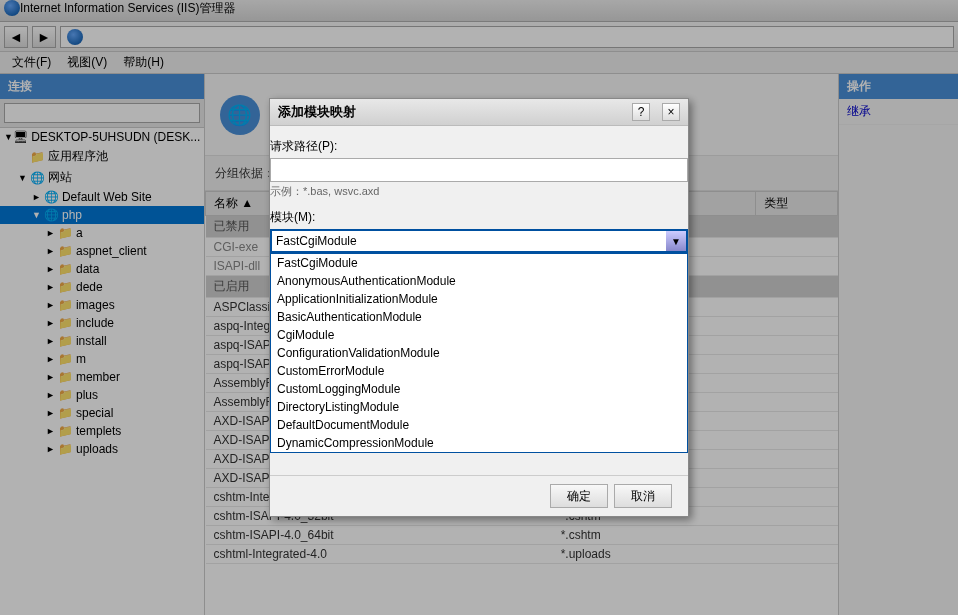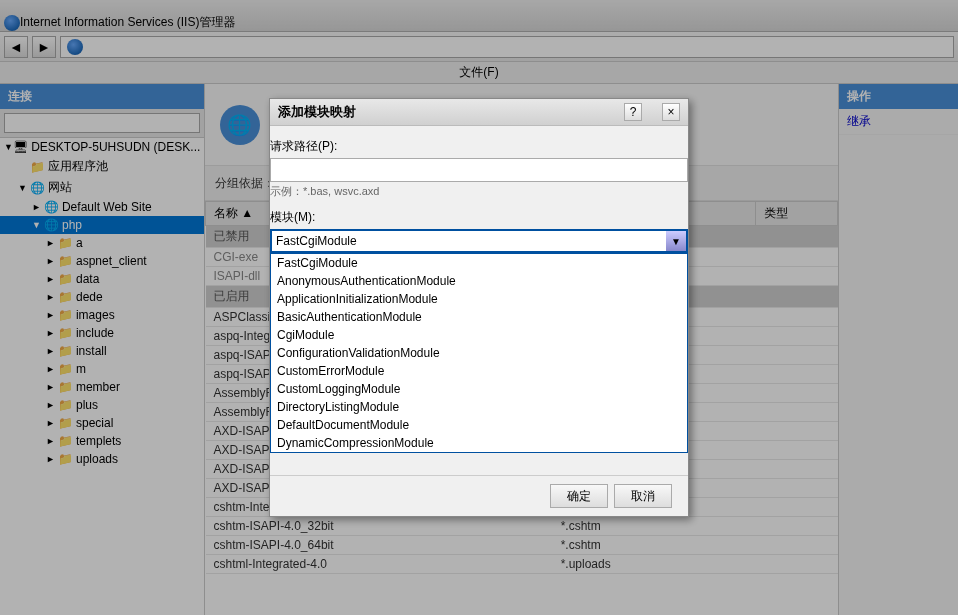--- a/index.html
+++ b/index.html
@@ -2,22 +2,22 @@
 <html><head>
   <meta charset="utf-8">
   <style>
     * { box-sizing: border-box; margin: 0; padding: 0; }
     body { font-family: "Microsoft YaHei", "SimSun", sans-serif; font-size: 12px; background: #f0f0f0; overflow: hidden; }
     
     
     .title-bar {
       background: linear-gradient(to bottom, #f0f0f0, #d8d8d8);
       border-bottom: 1px solid #b0b0b0;
-      display: flex; align-items: flex-end;
-      height: 32px; padding: 0 4px;
+      display: flex; align-items: flex-start;
+      height: 22px; padding: 0 4px;
     }
     .title-bar .title { font-size: 12px; color: #000; }
     
     
     .toolbar {
       background: linear-gradient(to bottom, #f8f8f8, #e8e8e8);
       border-bottom: 1px solid #ccc;
       display: flex; align-items: center;
       height: 30px; padding: 0 4px; gap: 4px;
     }
@@ -35,21 +35,21 @@
       display: flex; align-items: center;
       padding: 0 6px; gap: 4px;
     }
     .address-text { font-size: 12px; color: #000; flex: 1; }
     
     
     .menu-bar {
       background: #f0f0f0;
       border-bottom: 1px solid #ccc;
       display: flex; align-items: center;
-      height: 22px; padding: 0 4px; flex-direction: column;
+      height: 22px; padding: 0 4px;
     }
     .menu-item {
       padding: 2px 8px;
       font-size: 12px; cursor: pointer;
     }
     
     
     .main-layout {
       display: flex;
       height: calc(615px - 74px);
@@ -186,21 +186,21 @@
       border: 1px solid #888;
       box-shadow: 3px 3px 8px rgba(0,0,0,0.4);
       width: 420px;
       font-size: 12px;
     }
     .modal-title-bar {
       background: linear-gradient(to bottom, #e8e8e8, #d0d0d0);
       border-bottom: 1px solid #bbb;
       display: flex; align-items: center;
       padding: 4px 8px;
-      gap: 20px;
+      gap: 12px;
     }
     .modal-title { flex: 1; font-size: 13px; font-weight: bold; }
     .modal-btn {
       width: 18px; height: 18px;
       background: linear-gradient(to bottom, #fff, #ddd);
       border: 1px solid #aaa;
       display: flex; align-items: center; justify-content: center;
       cursor: pointer; font-size: 12px;
     }
     .modal-body { padding: 12px 0; }

